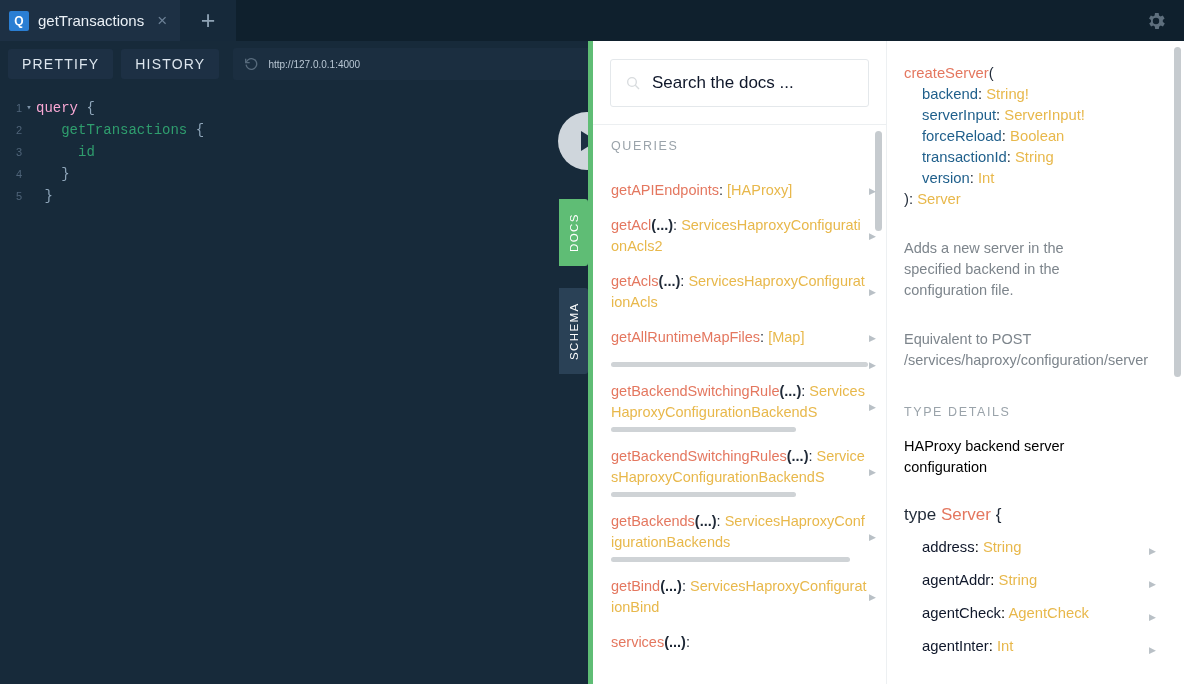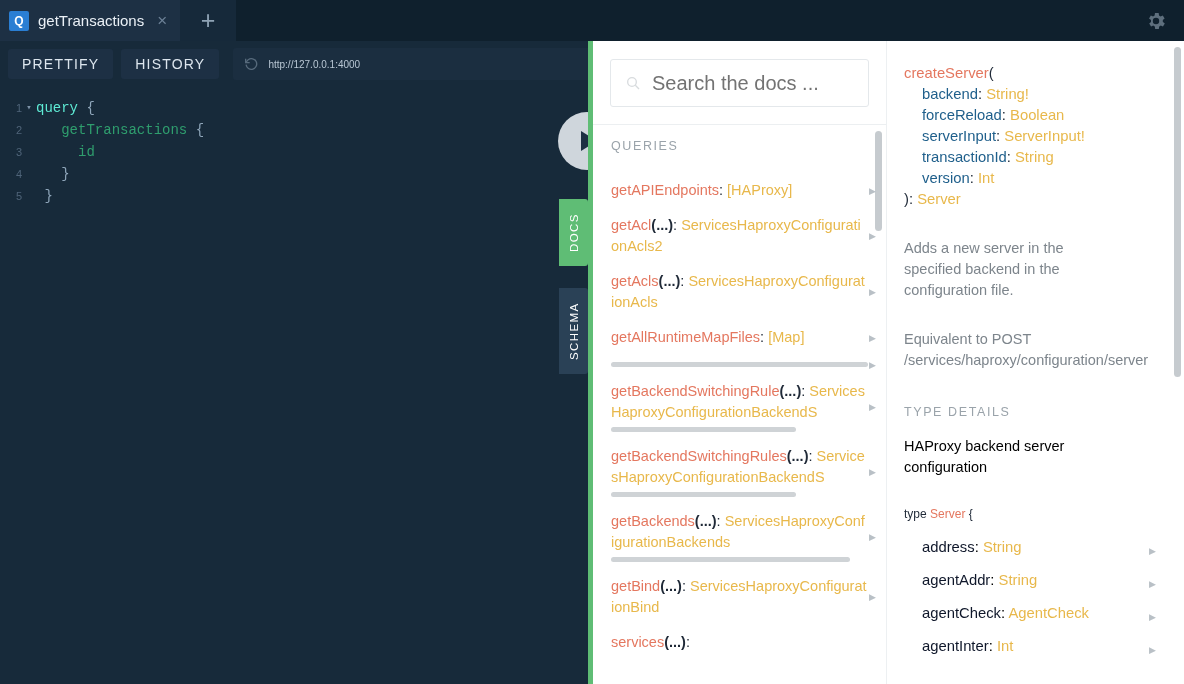--- a/index.html
+++ b/index.html
@@ -64,21 +64,21 @@
 
   
   .code { position:absolute; left:0; top:87px; width:596px; bottom:0;
           background:#172a3a; padding-top:10px;
           font-family:"Liberation Mono", monospace; font-size:14px; line-height:22px; }
   .cline { display:flex; height:22px; align-items:center; }
   .gut { width:22px; text-align:right; color:#4f6479; font-size:11px;
          font-family:"Liberation Sans", sans-serif; flex:none; }
   .fold-ic { width:14px; text-align:center; color:#7d93a8; font-size:9px; flex:none; }
   .ctext { white-space:pre; }
-  .k-kw{color:#5eead4;} .k-punc{color:#8fa6ba;} .k-fld{color:#2f9e6e;}
+  .k-kw{color:#f9a8d4;} .k-punc{color:#8fa6ba;} .k-fld{color:#2f9e6e;}
 
   
   .playbtn {
     position:absolute; left:558px; top:112px; width:58px; height:58px;
     border-radius:50%; background:#cfd6dc;
     display:flex; align-items:center; justify-content:center; cursor:pointer;
     z-index:4;
   }
   .playtri {
     width:0;height:0;border-left:16px solid #1d3044;
@@ -104,21 +104,21 @@
     position:absolute; left:588px; top:41px; width:298px; bottom:0;
     background:#fff; border-left:5px solid #5fbd75;
     display:flex; flex-direction:column; z-index:5;
   }
   .search-wrap { padding:18px 17px 17px 17px; border-bottom:1px solid #eceff1; background:#fff; }
   .searchbox {
     height:48px; border:1px solid #e4e8eb; border-radius:3px;
     display:flex; align-items:center; gap:11px; padding:0 14px; cursor:text;
   }
   .s-ic { width:16px; height:16px; opacity:.45; flex:none; }
-  .s-ph { color:#737373; font-size:20px; }
+  .s-ph { color:#0f172a; font-size:17px; }
 
   .qlist { flex:1; overflow:hidden; position:relative; padding:0 0 0 0; }
   .qlist-inner { padding:14px 18px 0 18px; }
   .qhead { color:#9aa3aa; font-size:12.5px; letter-spacing:1.6px; margin-bottom:27px; }
   .qrow { position:relative; margin-bottom:14px; cursor:pointer; }
   .qrow .nm { font-size:14.5px; line-height:21px; word-break:break-all; }
   .f-name{color:#d64292;} 
   .f-name.q{color:#e4775f;}
   .f-args{color:#1f2937; font-weight:bold;}
   .f-colon{color:#1f2937;}
@@ -139,21 +139,21 @@
   .sig { font-size:14.8px; line-height:21px; white-space:nowrap; }
   .sig .fn { color:#e4775f; }
   .sig .arg { color:#1f5f8b; }
   .sig .ty { color:#e8b84b; }
   .sig .pn { color:#1f2937; }
   .ind { padding-left:18px; }
   .desc { color:#7d858c; font-size:14.5px; line-height:21px; margin-top:28px; white-space:nowrap;}
   .desc.wrap { white-space:normal; max-width:170px; }
   .sect-head { color:#9aa3aa; font-size:12.5px; letter-spacing:1.6px; margin-top:34px; }
   .tdesc { color:#000000; font-size:14.5px; line-height:21px; margin-top:17px; max-width:175px; }
-  .tdecl { font-size:12px; line-height:21px; margin-top:26px; }
+  .tdecl { font-size:17px; line-height:21px; margin-top:26px; }
   .tdecl .kw{color:#1f2937;} .tdecl .tn{color:#e4775f;} .tdecl .br{color:#1f2937;}
   .frow { position:relative; font-size:14.8px; line-height:21px; margin-top:12px; padding-left:18px; }
   .frow .fn2{color:#0f172a;} .frow .ft{color:#e8b84b;}
   .frow .ar{ position:absolute; right:6px; top:4px; color:#b9c0c6; font-size:9px; }
   .rscroll { position:absolute; right:3px; top:6px; width:7px; height:330px;
              background:#c6cbcf; border-radius:4px; }
 </style>
 </head>
 <body>
 
@@ -305,22 +305,22 @@
         </div>
       </div>
     </div>
   </div>
 
   <div class="type-panel">
     <div class="rscroll"></div>
 
     <div class="sig"><span class="fn">createServer</span><span class="pn">(</span></div>
     <div class="sig ind"><span class="arg">backend</span><span class="pn">: </span><span class="ty">String!</span></div>
+    <div class="sig ind"><span class="arg">serverInput</span><span class="pn">: </span><span class="ty">ServerInput!</span></div>
     <div class="sig ind"><span class="arg">forceReload</span><span class="pn">: </span><span class="ty">Boolean</span></div>
-    <div class="sig ind"><span class="arg">serverInput</span><span class="pn">: </span><span class="ty">ServerInput!</span></div>
     <div class="sig ind"><span class="arg">transactionId</span><span class="pn">: </span><span class="ty">String</span></div>
     <div class="sig ind"><span class="arg">version</span><span class="pn">: </span><span class="ty">Int</span></div>
     <div class="sig"><span class="pn">): </span><span class="ty">Server</span></div>
 
     <div class="desc wrap">Adds a new server in the specified backend in the configuration file.</div>
     <div class="desc">Equivalent to POST</div>
     <div class="sig" style="color:#7d858c;font-size:14.5px;">/services/haproxy/configuration/server</div>
 
     <div class="sect-head">TYPE DETAILS</div>
     <div class="tdesc">HAProxy backend server configuration</div>

